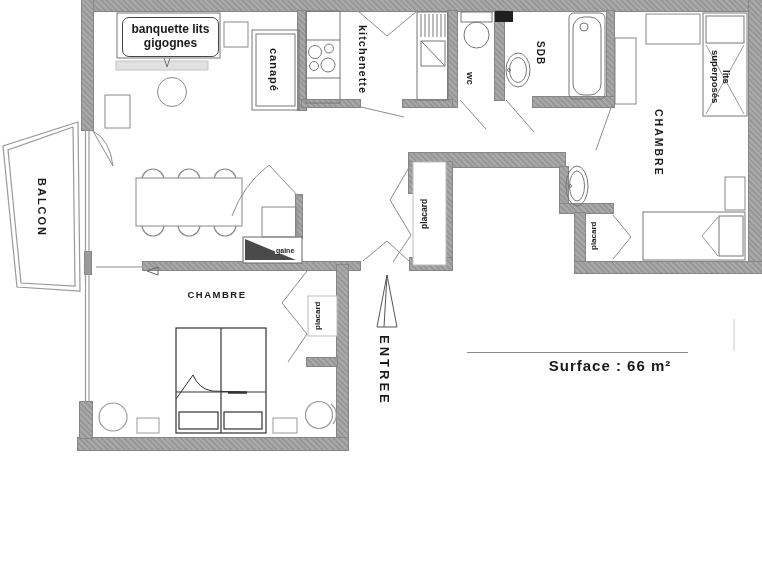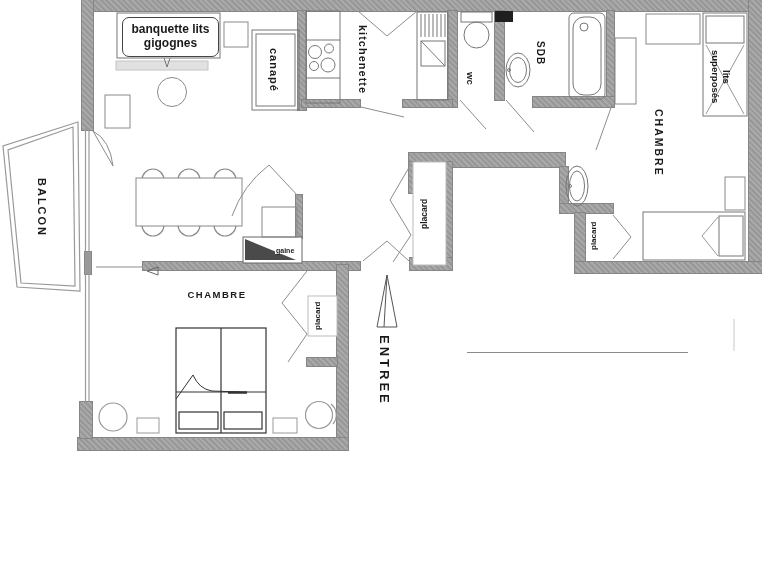--- a/index.html
+++ b/index.html
@@ -227,14 +227,15 @@
 
   <div class="lbl v flip" style="left:313px;top:294px;height:44px;font-size:8px">placard</div>
 
   <div class="lbl h" style="left:186px;top:289px;width:62px;font-size:9.5px;letter-spacing:1.5px">CHAMBRE</div>
 
   <div class="lbl" style="left:275px;top:247px;font-size:7px;background:#fff;padding:0 1px">gaine</div>
 
   <div class="lbl v" style="left:377px;top:331px;height:78px;font-size:13px;letter-spacing:3px">ENTREE</div>
 
   <div class="titleline" style="left:467px;top:352px;width:221px"></div>
+  <div class="lbl h" style="left:530px;top:357px;width:160px;font-size:15px;letter-spacing:1px">Surface : 66 m²</div>
 
 </div>
 
 </body></html>

